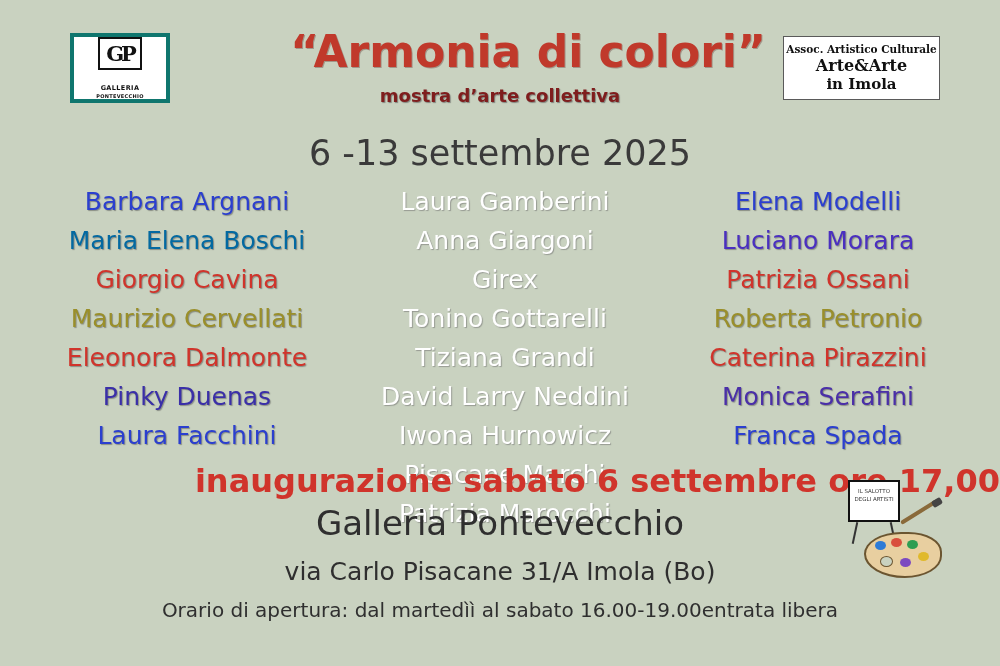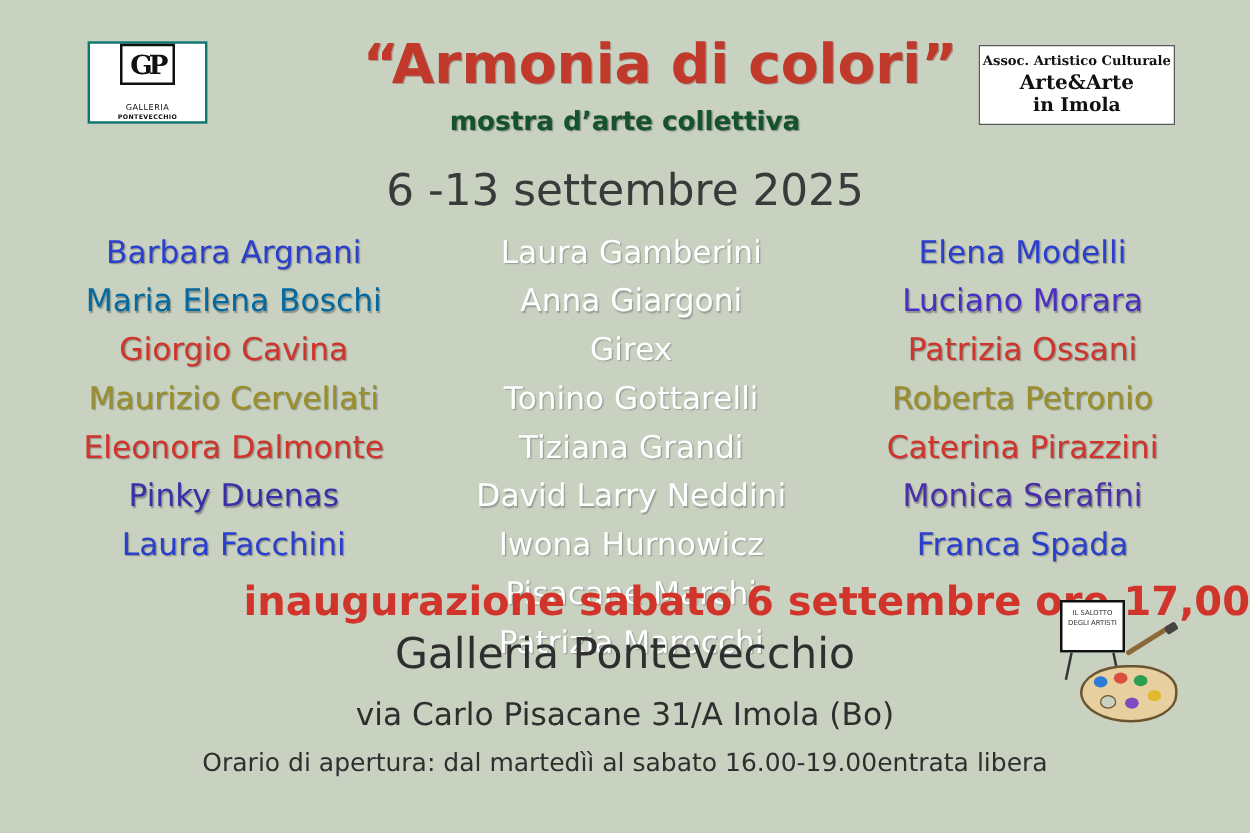--- a/index.html
+++ b/index.html
@@ -21,21 +21,21 @@
   }
 
   
   .logo-left {
     position: absolute;
     left: 70px;
     top: 33px;
     width: 92px;
     height: 62px;
     background: #ffffff;
-    border: 2px solid #0f766e;
+    border: 4px solid #0f766e;
     display: flex;
     flex-direction: column;
     align-items: center;
     justify-content: center;
   }
   .logo-left .mono {
     width: 40px;
     height: 34px;
     border: 2px solid #111;
     display: flex;
@@ -43,21 +43,21 @@
     justify-content: center;
     font-family: "DejaVu Serif", serif;
     font-weight: bold;
     font-size: 21px;
     letter-spacing: -3px;
     color: #111;
     line-height: 1;
   }
   .logo-left .l1 {
     font-size: 6.5px;
-    font-weight: normal;
+    font-weight: bold;
     letter-spacing: .4px;
     color: #111;
     margin-top: 14px;
   }
   .logo-left .l2 {
     font-size: 5px;
     font-weight: bold;
     letter-spacing: .3px;
     color: #111;
     margin-top: 1px;
@@ -94,23 +94,23 @@
     color: #c0392b;
     text-shadow: 1px 1px 0 rgba(90,40,35,.35);
     padding-left: 28px;
   }
   .subtitle {
     position: absolute;
     top: 85px;
     left: 0;
     width: 100%;
     text-align: center;
-    font-size: 21px;
-    font-weight: bold;
-    color: #14532d;
+    font-size: 18px;
+    font-weight: bold;
+    color: #7f1d1d;
     text-shadow: 1px 1px 1px rgba(80,80,80,.6);
   }
   .dates {
     position: absolute;
     top: 133px;
     left: 0;
     width: 100%;
     text-align: center;
     font-size: 35px;
     color: #3a3a3a;

